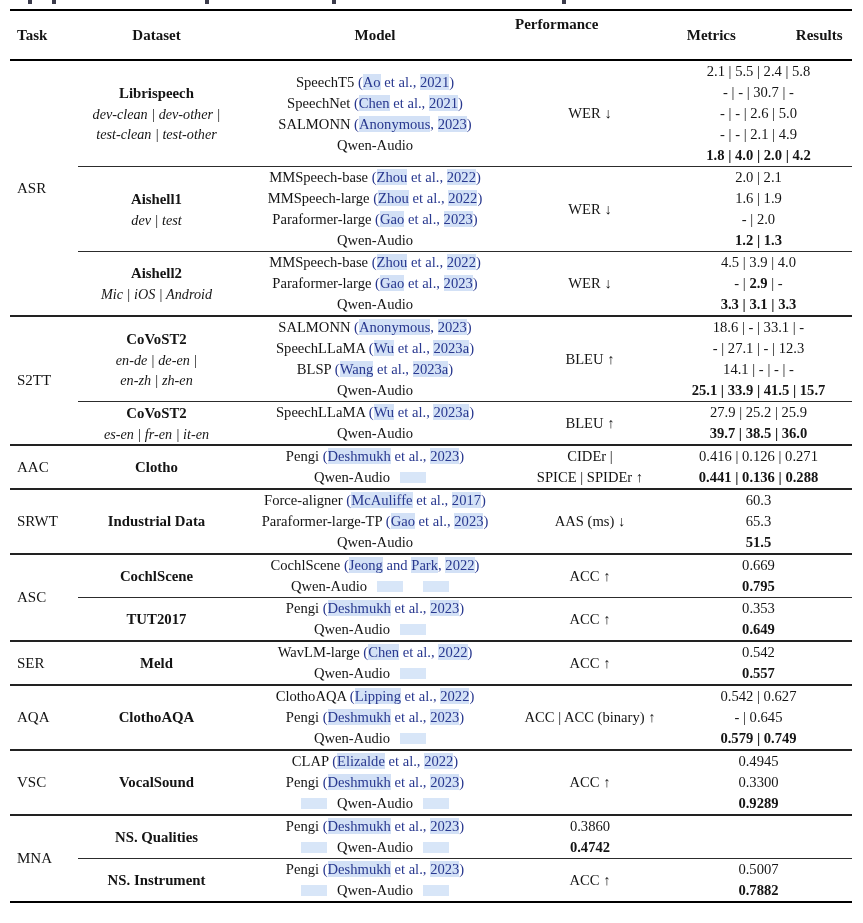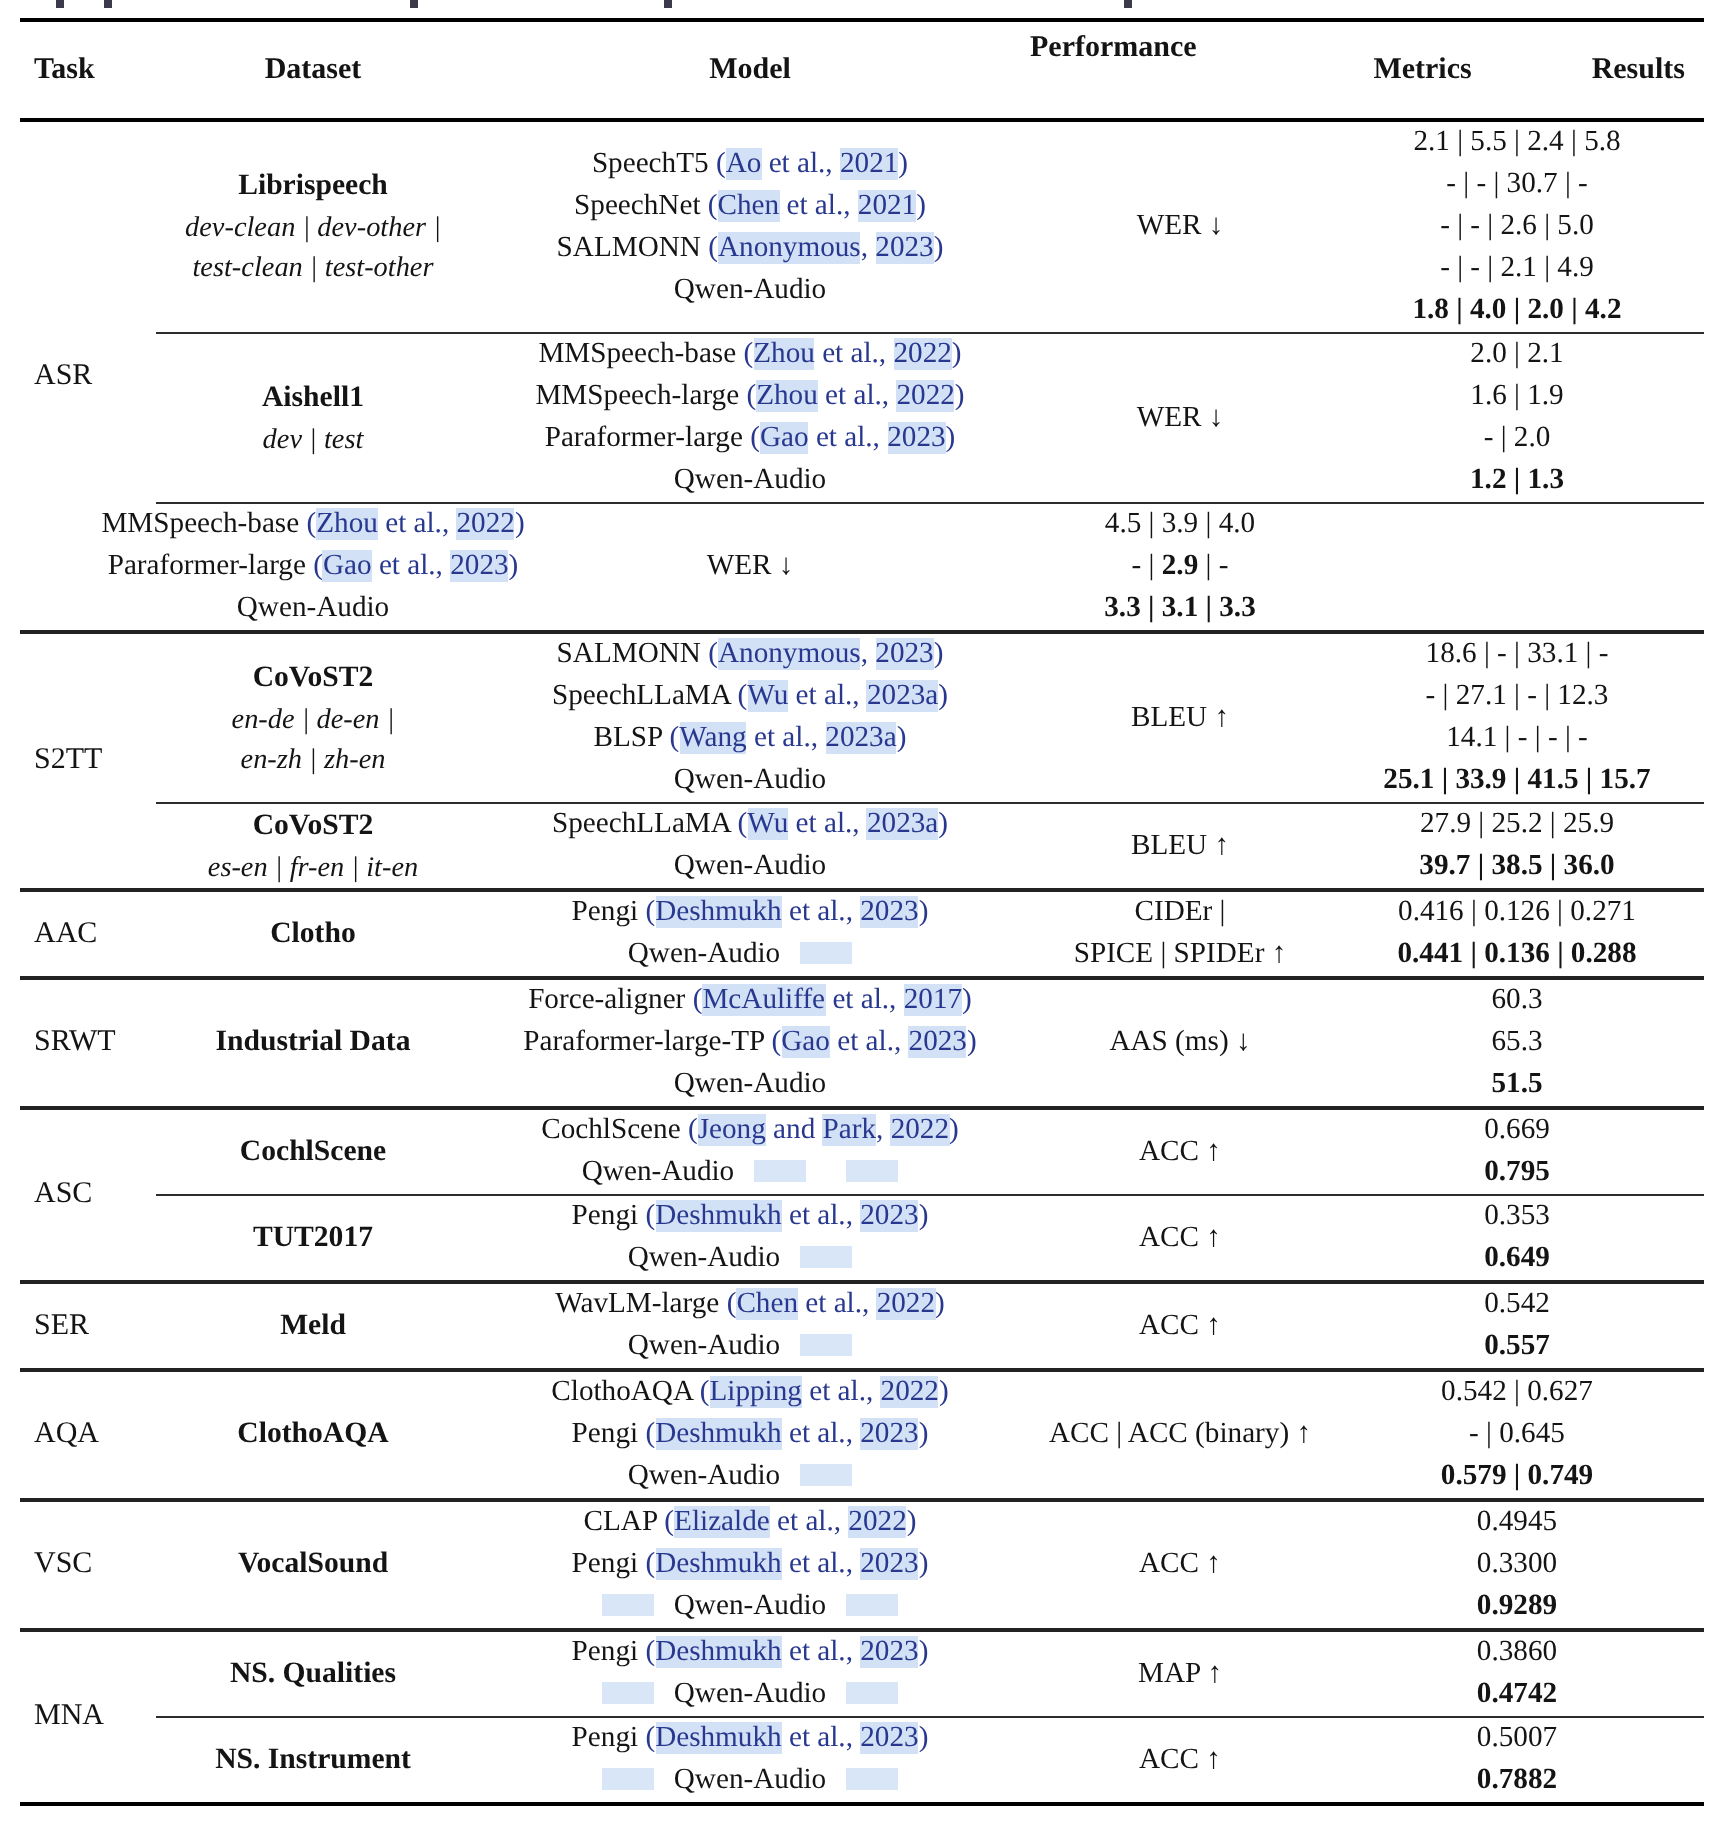--- a/index.html
+++ b/index.html
@@ -115,20 +115,24 @@
             <div class="cell">
               <div class="line"><span>2.0 | 2.1</span></div>
               <div class="line"><span>1.6 | 1.9</span></div>
               <div class="line"><span>- | 2.0</span></div>
               <div class="line"><span class="bold">1.2 | 1.3</span></div>
             </div>
           </div>
           <div class="cline"></div>
           <div class="drow" style="min-height: 63px;">
             <div class="cell">
+              <div class="ds-name">Aishell2</div>
+              <div class="ds-sub">Mic | iOS | Android</div>
+            </div>
+            <div class="cell">
               <div class="line"><span>MMSpeech-base </span><span class="cite">(</span><span class="cite cite-hl">Zhou</span><span class="cite"> et al., </span><span class="cite cite-hl">2022</span><span class="cite">)</span></div>
               <div class="line"><span>Paraformer-large </span><span class="cite">(</span><span class="cite cite-hl">Gao</span><span class="cite"> et al., </span><span class="cite cite-hl">2023</span><span class="cite">)</span></div>
               <div class="line"><span>Qwen-Audio</span></div>
             </div>
             <div class="cell">
               <div class="line">WER ↓</div>
             </div>
             <div class="cell">
               <div class="line"><span>4.5 | 3.9 | 4.0</span></div>
               <div class="line"><span>- | </span><span class="bold">2.9</span><span> | -</span></div>
@@ -343,23 +347,20 @@
       <div class="group">
         <div class="task-cell">MNA</div>
         <div class="rows">
           <div class="drow" style="min-height: 42px;">
             <div class="cell">
               <div class="ds-name">NS. Qualities</div>
             </div>
             <div class="cell">
               <div class="line"><span>Pengi </span><span class="cite">(</span><span class="cite cite-hl">Deshmukh</span><span class="cite"> et al., </span><span class="cite cite-hl">2023</span><span class="cite">)</span></div>
               <div class="line"><span class="linkbox"></span><span>Qwen-Audio</span><span class="linkbox"></span></div>
-            </div>
-            <div class="cell">
-              <div class="line">MAP ↑</div>
             </div>
             <div class="cell">
               <div class="line"><span>0.3860</span></div>
               <div class="line"><span class="bold">0.4742</span></div>
             </div>
           </div>
           <div class="cline"></div>
           <div class="drow" style="min-height: 42px;">
             <div class="cell">
               <div class="ds-name">NS. Instrument</div>

